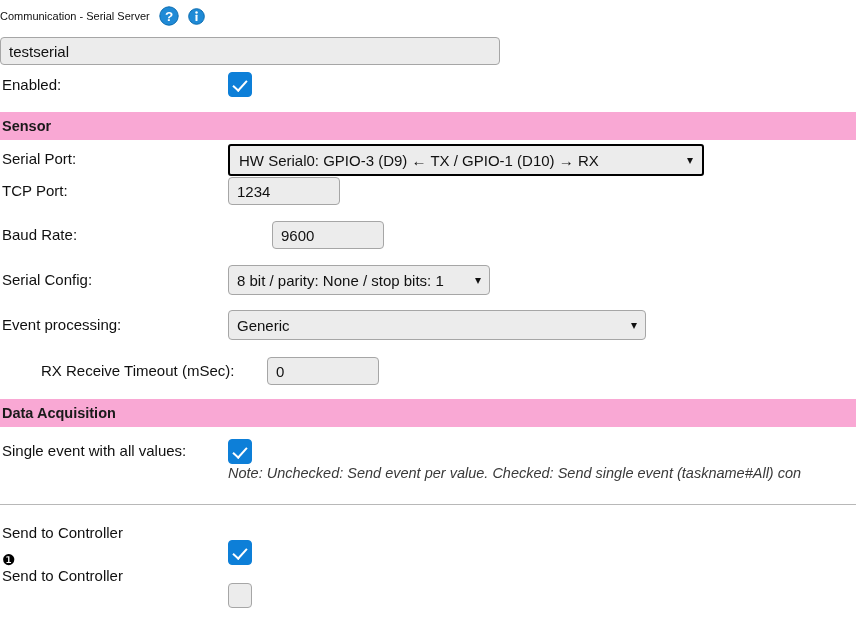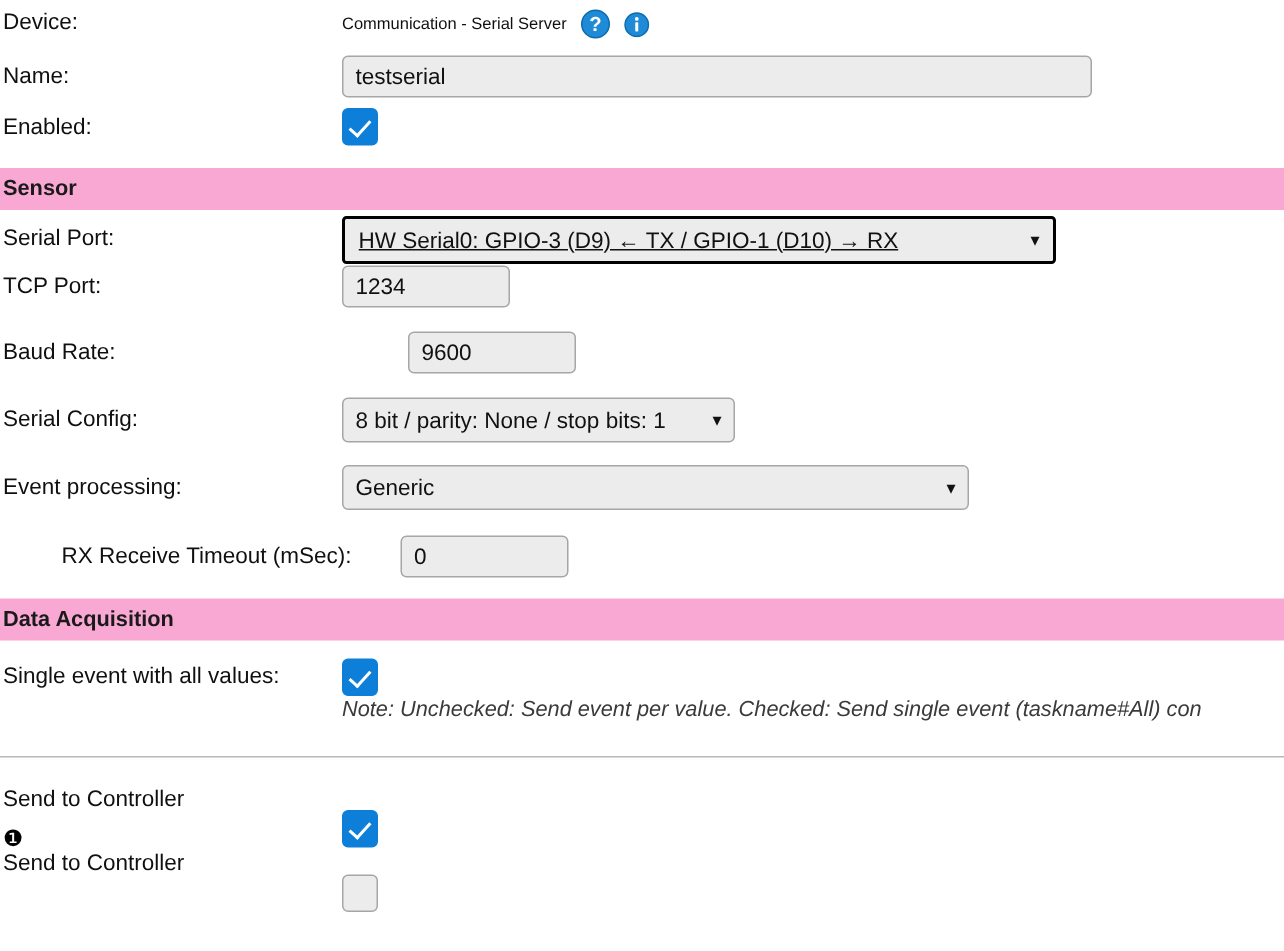--- a/index.html
+++ b/index.html
@@ -101,21 +101,20 @@
     pointer-events: none;
     font-size: 12px;
     line-height: 1;
     color: #111111;
   }
   .sel.focused {
     border: 2px solid #000000;
     border-radius: 3px;
     padding: 2px 24px 2px 9px;
     height: 32px;
-    text-decoration: underline;
   }
   .sel-wrap.focused-wrap .chev { right: 11px; }
 
   .sel.serialport { width: 476px; }
   .sel.serialcfg  { width: 262px; }
   .sel.eventproc  { width: 418px; }
 
   
   .cbox {
     width: 24px;
@@ -180,41 +179,39 @@
     line-height: 16px;
     color: #000000;
   }
 </style>
 </head>
 <body>
 
 <div class="page">
 
   <div class="row" style="height:30px; padding-top:6px;">
-    <div class="label-cell">Device:</div>
     <div class="field-cell" style="display:flex; align-items:center; gap:9px;">
       <span class="device-title">Communication - Serial Server</span>
       <span class="icon-btn">
         <svg width="20" height="20" viewBox="0 0 20 20">
           <circle cx="10" cy="10" r="9.2" fill="#1f8ad6" stroke="#0b6cb0" stroke-width="1"></circle>
           <text x="10" y="14.6" font-family="Liberation Sans, sans-serif" font-size="13.5" font-weight="bold" fill="#ffffff" text-anchor="middle">?</text>
         </svg>
       </span>
       <span class="icon-btn">
         <svg width="17" height="17" viewBox="0 0 17 17">
           <circle cx="8.5" cy="8.5" r="7.8" fill="#1f8ad6" stroke="#0b6cb0" stroke-width="1"></circle>
           <circle cx="8.5" cy="4.6" r="1.25" fill="#ffffff"></circle>
           <rect x="7.5" y="6.8" width="2" height="6.2" rx="0.5" fill="#ffffff"></rect>
         </svg>
       </span>
     </div>
   </div>
 
   <div class="row" style="height:38px; padding-top:7px;">
-    <div class="label-cell" style="padding-top:5px;">Name:</div>
     <div class="field-cell">
       <input class="txt wide" type="text" value="testserial" style="">
     </div>
   </div>
 
   <div class="row" style="height:44px; padding-top:4px;">
     <div class="label-cell" style="padding-top:4px;">Enabled:</div>
     <div class="field-cell">
       <span class="cbox checked"></span>
     </div>

